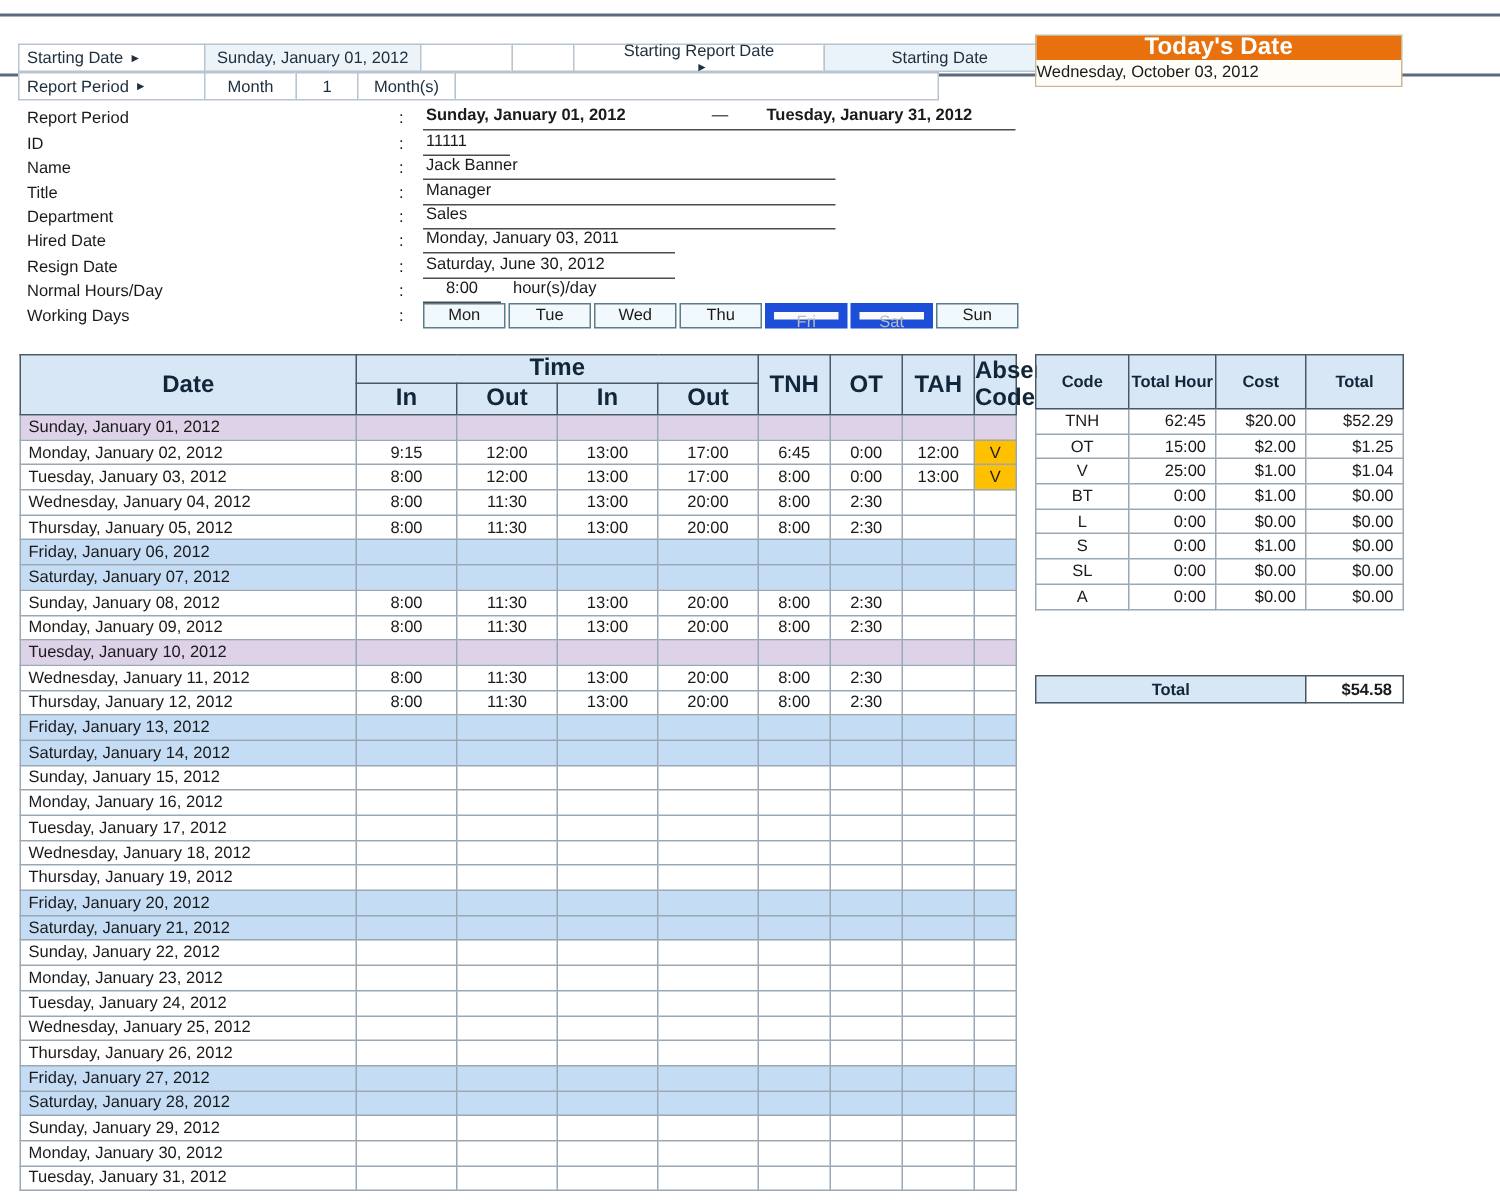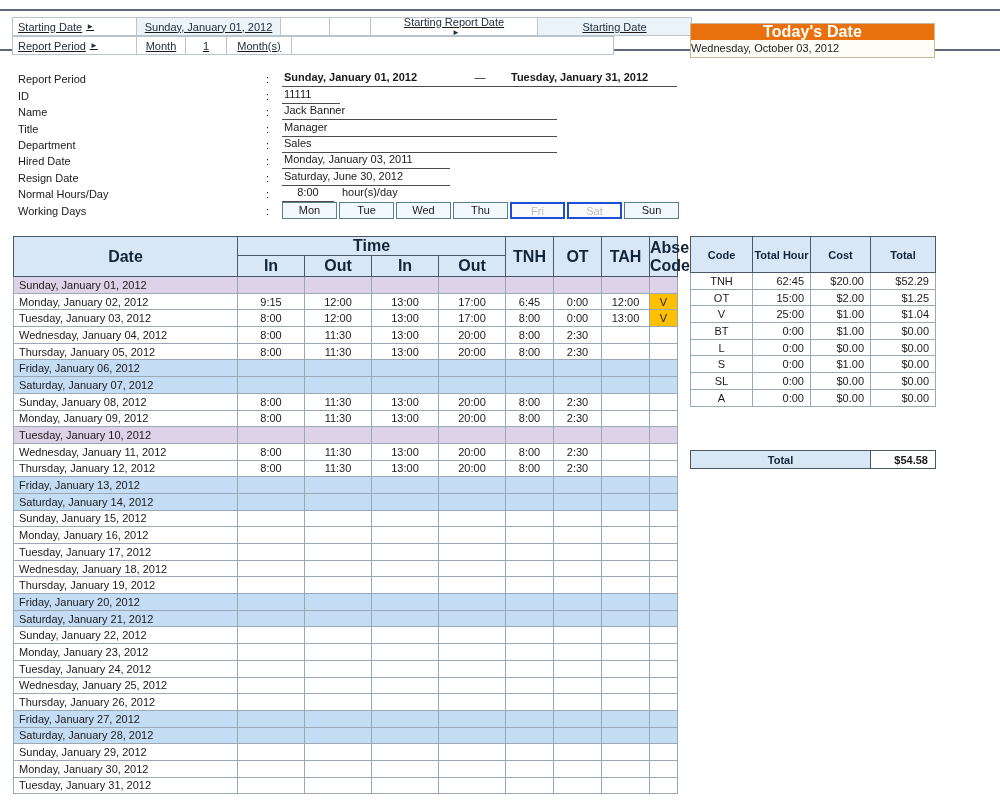--- a/index.html
+++ b/index.html
@@ -23,38 +23,38 @@
     position: absolute;
     left: 0; top: 9px;
     width: 1000px;
     height: 42px;
     border-top: 2px solid #5b6b7d;
     border-bottom: 2px solid #5b6b7d;
     box-sizing: border-box;
   }
   .tb-grid {
     position: absolute;
-    left: 12px; top: 6px; text-decoration: underline;
+    left: 12px; top: 18px;
   }
   .tb-row { display: flex; height: 19px; }
   .tb-cell {
     border: 1px solid #b9c4cf;
     box-sizing: border-box;
     display: flex;
     align-items: center;
     height: 19px;
     font-size: 11px;
     color: #20303f;
     background: #ffffff;
     margin-right: -1px;
     margin-bottom: -1px;
   }
   .tb-label { width: 125px; padding-left: 5px; justify-content: flex-start; }
   .tb-val-date { width: 145px; justify-content: center; background: #ecf4f9; }
-  .tb-val-month { width: 50px; justify-content: center; }
+  .tb-val-month { width: 62px; justify-content: center; }
   .tb-val-num { width: 42px; justify-content: center; }
   .tb-val-units { width: 66px; justify-content: center; }
   .tb-srd { width: 168px; justify-content: center; flex-direction: column; }
   .tb-sd { width: 155px; justify-content: center; background: #eaf3f9; }
   .tb-empty-wide { width: 323px; border: 1px solid #b9c4cf; background: #ffffff; }
   .tri { font-size: 8px; margin-left: 4px; color: #20303f; }
 
   
   .today-box {
     position: absolute;
@@ -144,21 +144,21 @@
     line-height: 15px;
     text-align: center;
     font-size: 11px;
     box-sizing: border-box;
     border: 1px solid #5a7d8c;
     background: #f2f9fc;
     color: #1a1a1a;
     margin-right: 2px;
   }
   .wd-btn.off {
-    border: 2px solid #1d4ed8;
+    border: 6px solid #1d4ed8;
     background: #fafafa;
     color: #bcbcbc;
   }
 
   
   .sheet {
     position: absolute;
     left: 13px; top: 236px;
     border-collapse: collapse;
     table-layout: fixed;

